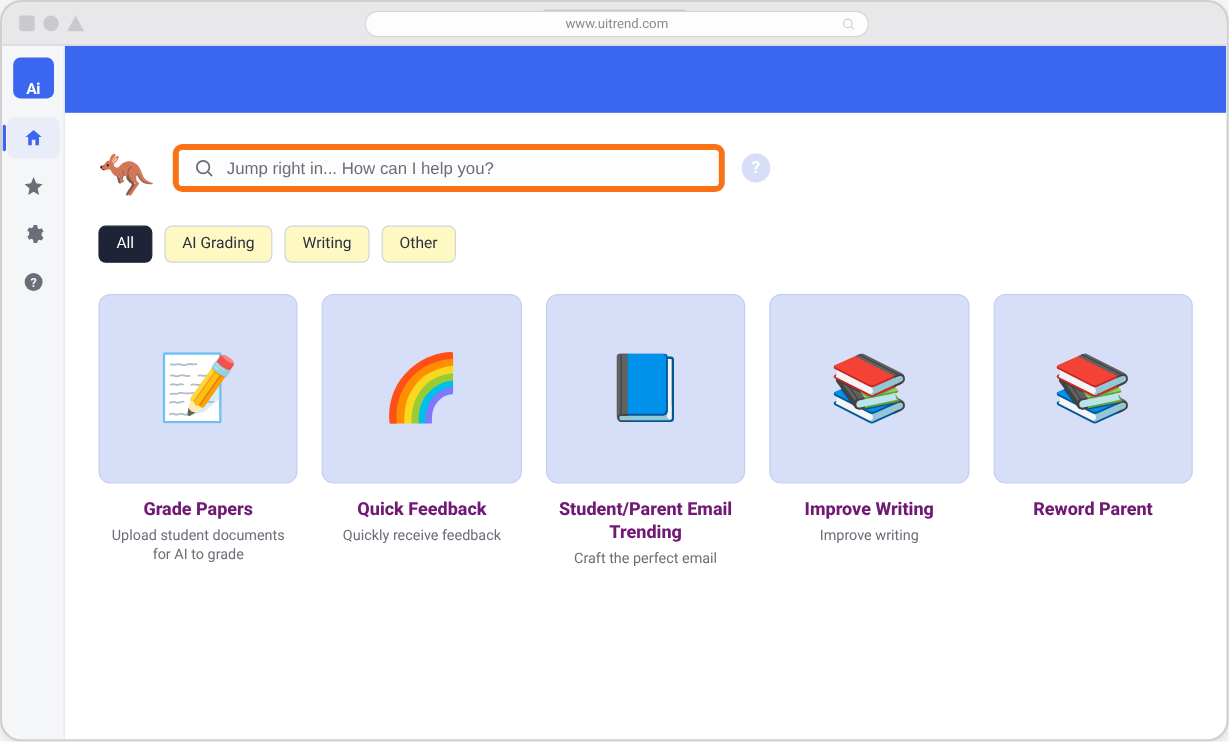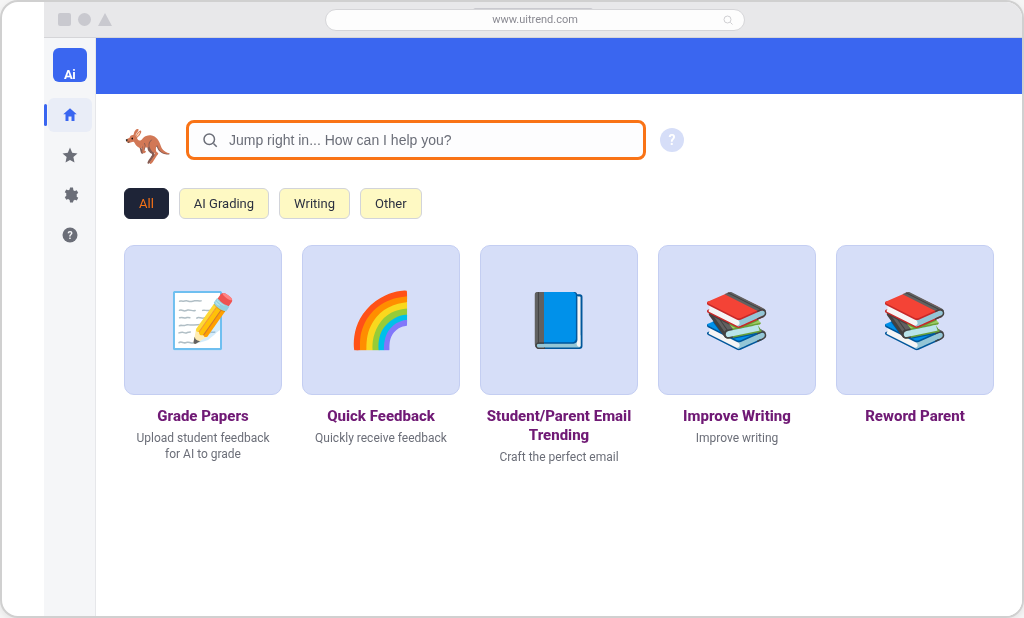--- a/index.html
+++ b/index.html
@@ -14,21 +14,20 @@
     .device-frame {
       width: 1024px;
       height: 618px;
       background: #fff;
       border: 2px solid #d0d0d0;
       border-radius: 18px;
       overflow: hidden;
       display: flex;
       flex-direction: column;
       box-shadow: 0 2px 6px rgba(0,0,0,0.08);
-      padding-left: 42px;
     }
     .browser-chrome {
       height: 36px;
       background: #e8e8ea;
       display: flex;
       align-items: center;
       padding: 0 14px;
       gap: 8px;
       border-bottom: 1px solid #d5d5d8;
     }
@@ -154,21 +153,21 @@
       height: 52px;
       display:flex;
       align-items:flex-end;
       justify-content:center;
       font-size: 38px;
       line-height: 1;
     }
     .search-box {
       flex: 0 0 460px;
       height: 40px;
-      border: 3px solid #f97316;
+      border: 5px solid #f97316;
       border-radius: 8px;
       display:flex;
       align-items:center;
       padding: 0 12px;
       gap: 10px;
       color: #6b6e78;
       background:#fdfdfe;
     }
     .search-input {
       flex:1;
@@ -200,21 +199,21 @@
       padding: 7px 14px;
       border: 1px solid #d2d4da;
       border-radius: 6px;
       font-size: 13px;
       color: #2b3040;
       background:#fef9c3;
       cursor: pointer;
     }
     .chip.active {
       background:#1e2437;
-      color:#f97316;
+      color:#ffffff;
       border-color:#1e2437;
     }
     .section-title {
       font-size: 22px;
       font-weight: 800;
       color: #1e2437;
       margin-bottom: 16px;
     }
     .cards {
       display: grid;
@@ -335,21 +334,21 @@
         </div>
 
 
         <div class="cards">
 
           <div class="card">
             <div class="card-tile">
               <span>📝</span>
             </div>
             <div class="card-title">Grade Papers</div>
-            <div class="card-desc">Upload student feedback for AI to grade</div>
+            <div class="card-desc">Upload student documents for AI to grade</div>
           </div>
 
           <div class="card">
             <div class="card-tile">
               <span>🌈</span>
             </div>
             <div class="card-title">Quick Feedback</div>
             <div class="card-desc">Quickly receive feedback</div>
           </div>
 

